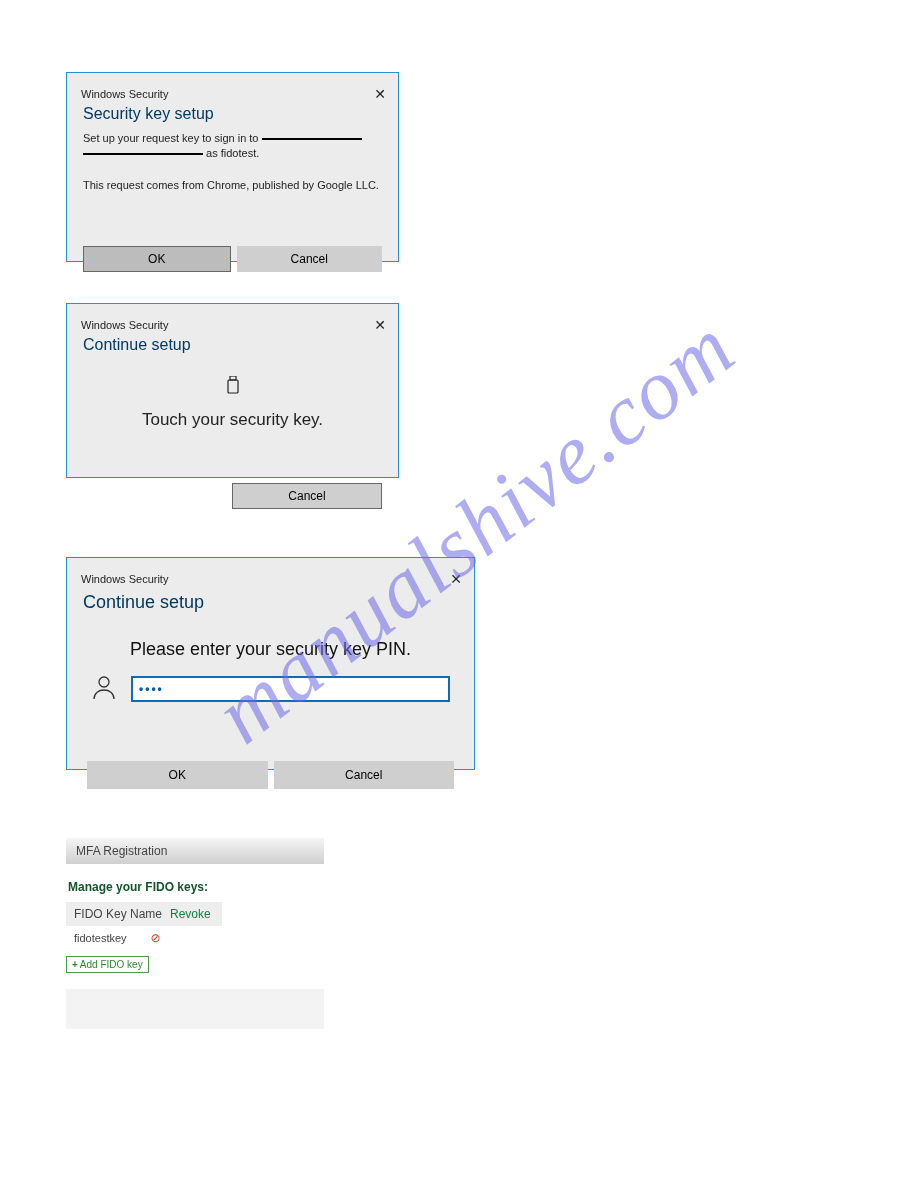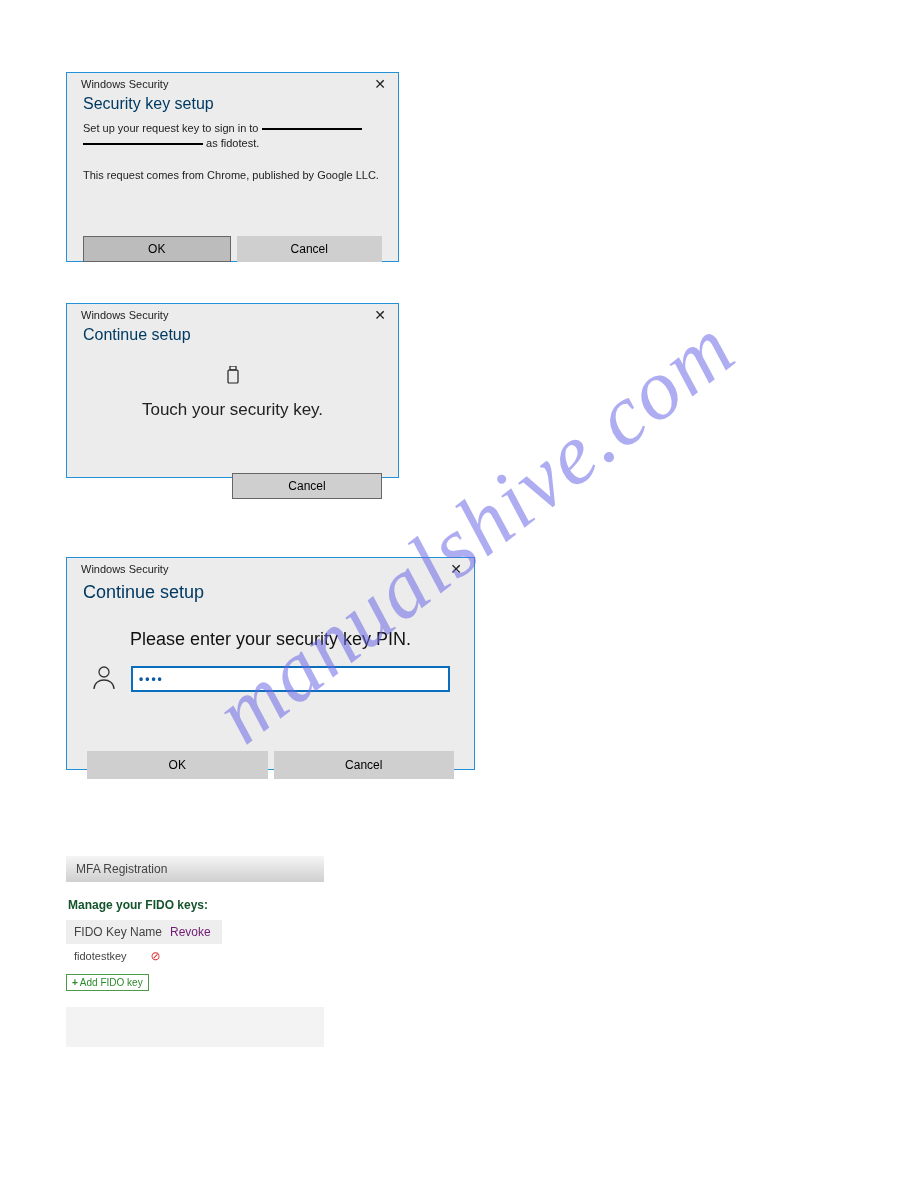--- a/index.html
+++ b/index.html
@@ -35,21 +35,21 @@
     z-index: 10;
   }
   .dlg1 { left: 66px; top: 72px; width: 333px; height: 190px; }
   .dlg2 { left: 66px; top: 303px; width: 333px; height: 175px; }
   .dlg3 { left: 66px; top: 557px; width: 409px; height: 213px; }
 
   .dlg-titlebar {
     display: flex;
     justify-content: space-between;
     align-items: center;
-    padding: 4px 8px 0px 14px;
+    padding: 14px 8px 0px 14px;
     font-size: 11px;
     color: #222;
   }
   .dlg-close {
     font-size: 14px;
     cursor: pointer;
     padding: 0 4px;
     line-height: 1;
   }
   .dlg-heading {
@@ -135,21 +135,21 @@
     gap: 6px;
     padding: 0 20px 16px 20px;
     margin-top: 22px;
   }
   .dlg3-btnrow .dlg-btn { height: 28px; border:none;}
 
   
   .mfa-panel {
     position: absolute;
     left: 66px;
-    top: 856px;
+    top: 838px;
     width: 258px;
   }
   .mfa-header {
     background: linear-gradient(#f5f5f5, #cfcfcf);
     padding: 6px 10px;
     font-size: 12px;
     color: #444;
   }
   .mfa-subtitle {
     font-size: 12px;
@@ -160,21 +160,21 @@
   .mfa-table-head {
     display:flex;
     background:#eee;
     font-size:12px;
     color:#444;
     padding:5px 8px;
     gap: 8px;
     width: 140px;
   }
   .mfa-col-name { }
-  .mfa-col-revoke { color:#701a75; }
+  .mfa-col-revoke { color:#15803d; }
   .mfa-row {
     display:flex;
     font-size:11px;
     color:#444;
     padding:5px 8px;
     gap: 24px;
     align-items:center;
   }
   .revoke-icon { color:#d33; font-size:12px;}
   .add-btn {

